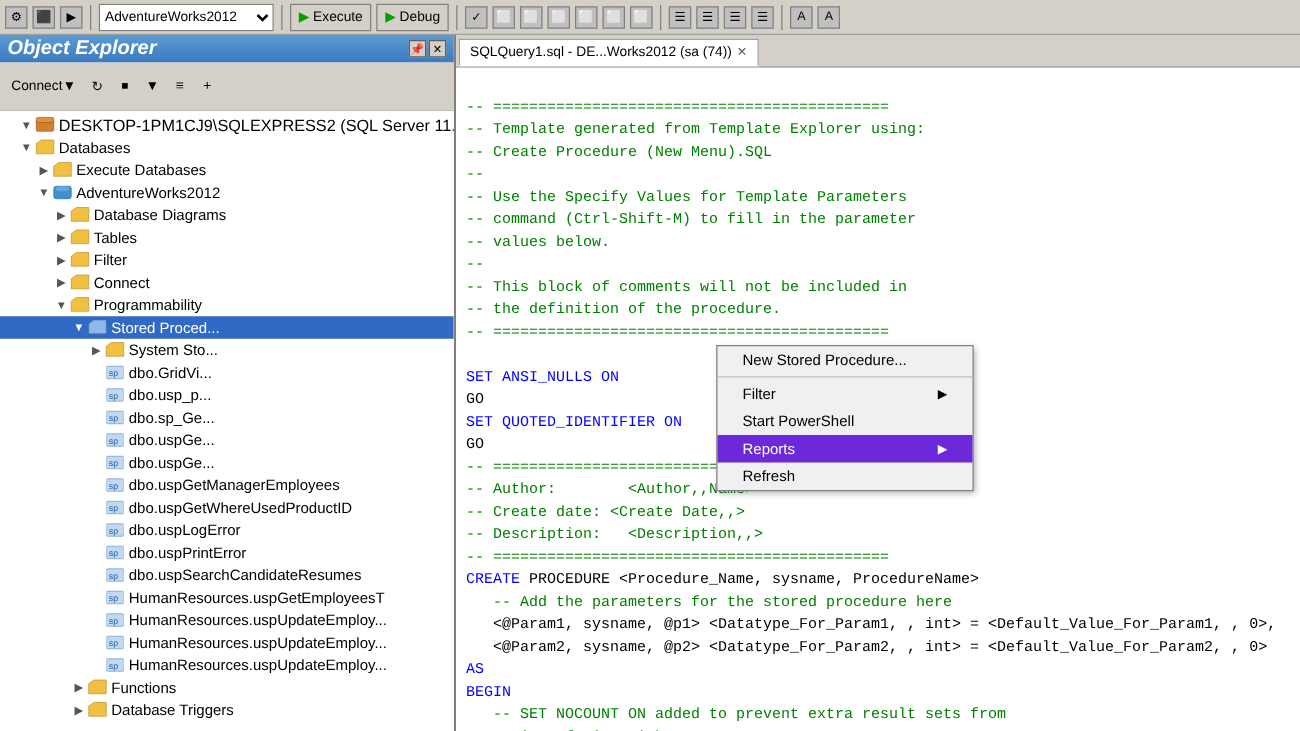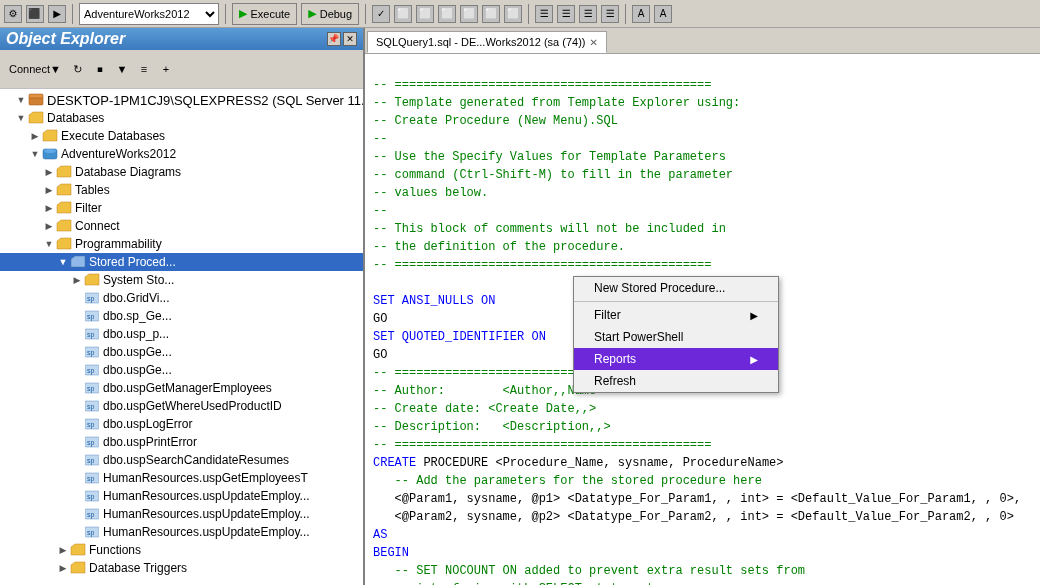--- a/index.html
+++ b/index.html
@@ -243,31 +243,31 @@
         <span class="item-label">dbo.GridVi...</span>
       </div>
       <div class="tree-item indent-5">
         <span class="expand-arrow"></span>
         <span class="folder-icon">
             <svg width="14" height="12" viewBox="0 0 14 12">
               <rect x="0" y="1" width="14" height="10" rx="1" fill="#c0d8f0" stroke="#6090c0" stroke-width="0.5"></rect>
               <text x="2" y="9" font-size="7" fill="#2060a0">sp</text>
             </svg>
           </span>
+        <span class="item-label">dbo.usp_p...</span>
+      </div>
+      <div class="tree-item indent-5">
+        <span class="expand-arrow"></span>
+        <span class="folder-icon">
+            <svg width="14" height="12" viewBox="0 0 14 12">
+              <rect x="0" y="1" width="14" height="10" rx="1" fill="#c0d8f0" stroke="#6090c0" stroke-width="0.5"></rect>
+              <text x="2" y="9" font-size="7" fill="#2060a0">sp</text>
+            </svg>
+          </span>
         <span class="item-label">dbo.sp_Ge...</span>
-      </div>
-      <div class="tree-item indent-5">
-        <span class="expand-arrow"></span>
-        <span class="folder-icon">
-            <svg width="14" height="12" viewBox="0 0 14 12">
-              <rect x="0" y="1" width="14" height="10" rx="1" fill="#c0d8f0" stroke="#6090c0" stroke-width="0.5"></rect>
-              <text x="2" y="9" font-size="7" fill="#2060a0">sp</text>
-            </svg>
-          </span>
-        <span class="item-label">dbo.usp_p...</span>
       </div>
       <div class="tree-item indent-5">
         <span class="expand-arrow"></span>
         <span class="folder-icon">
             <svg width="14" height="12" viewBox="0 0 14 12">
               <rect x="0" y="1" width="14" height="10" rx="1" fill="#c0d8f0" stroke="#6090c0" stroke-width="0.5"></rect>
               <text x="2" y="9" font-size="7" fill="#2060a0">sp</text>
             </svg>
           </span>
         <span class="item-label">dbo.uspGe...</span>

